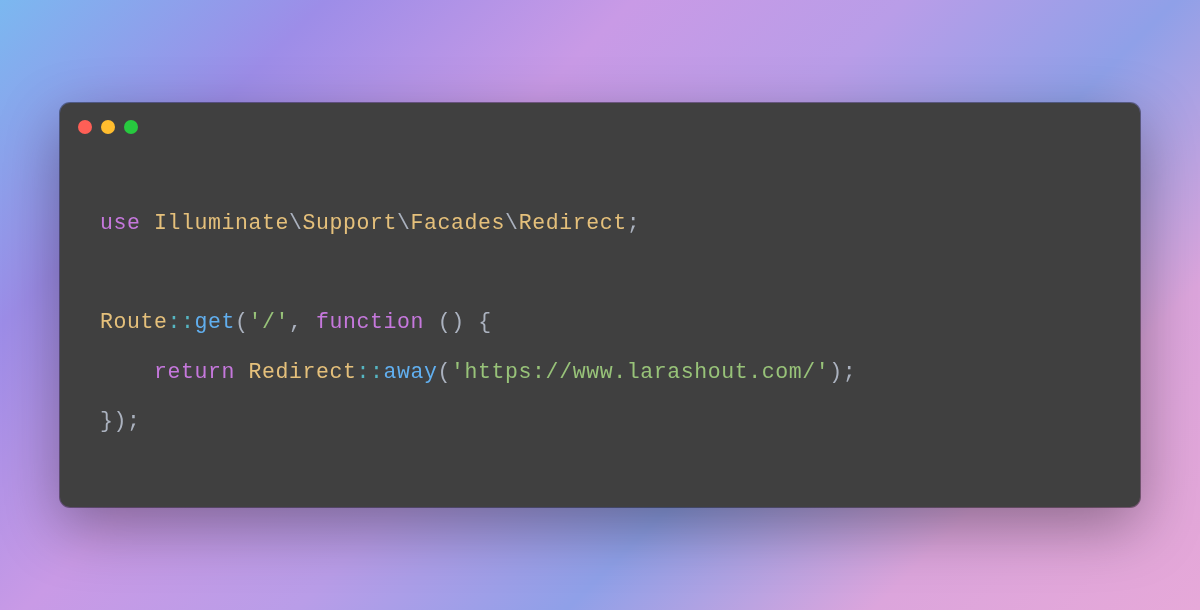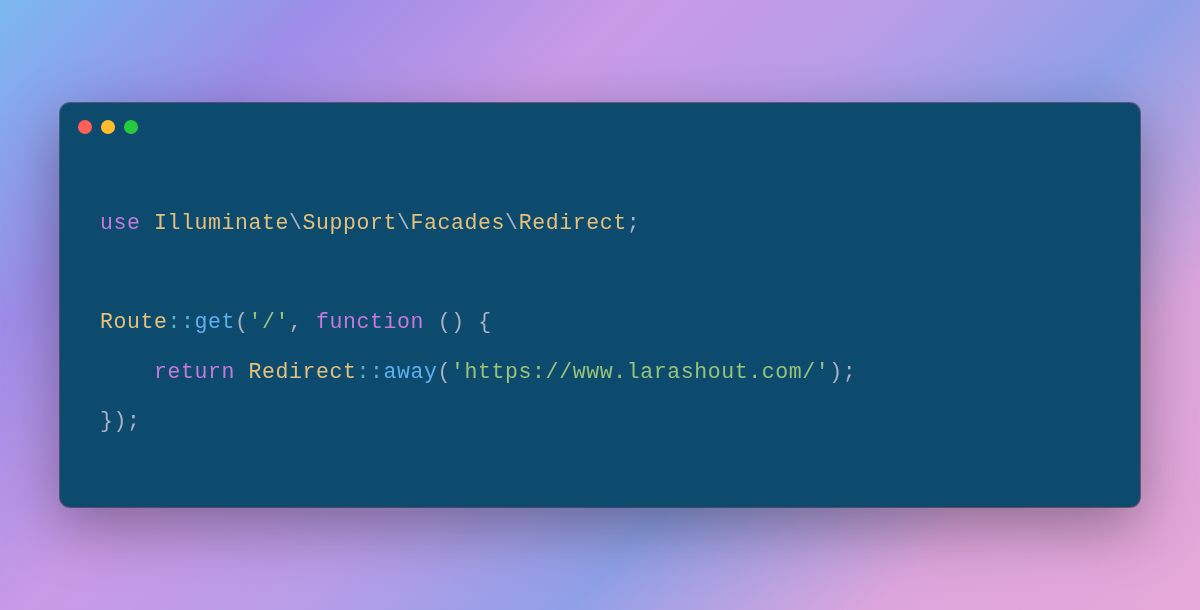--- a/index.html
+++ b/index.html
@@ -13,21 +13,21 @@
       #8fa0e8 65%,
       #dca5dc 82%,
       #e6a8d8 100%);
     display: flex;
     align-items: center;
     justify-content: center;
     font-family: ui-monospace, "SF Mono", Menlo, Consolas, "Liberation Mono", monospace;
   }
   .window {
     width: 1080px;
-    background: #0c4a6e;
+    background: #404040;
     border-radius: 10px;
     box-shadow: 0 20px 60px rgba(0,0,0,0.35), 0 0 0 1px rgba(0,0,0,0.4);
     overflow: hidden;
   }
   .titlebar {
     height: 48px;
     display: flex;
     align-items: center;
     padding: 0 18px;
     gap: 9px;

